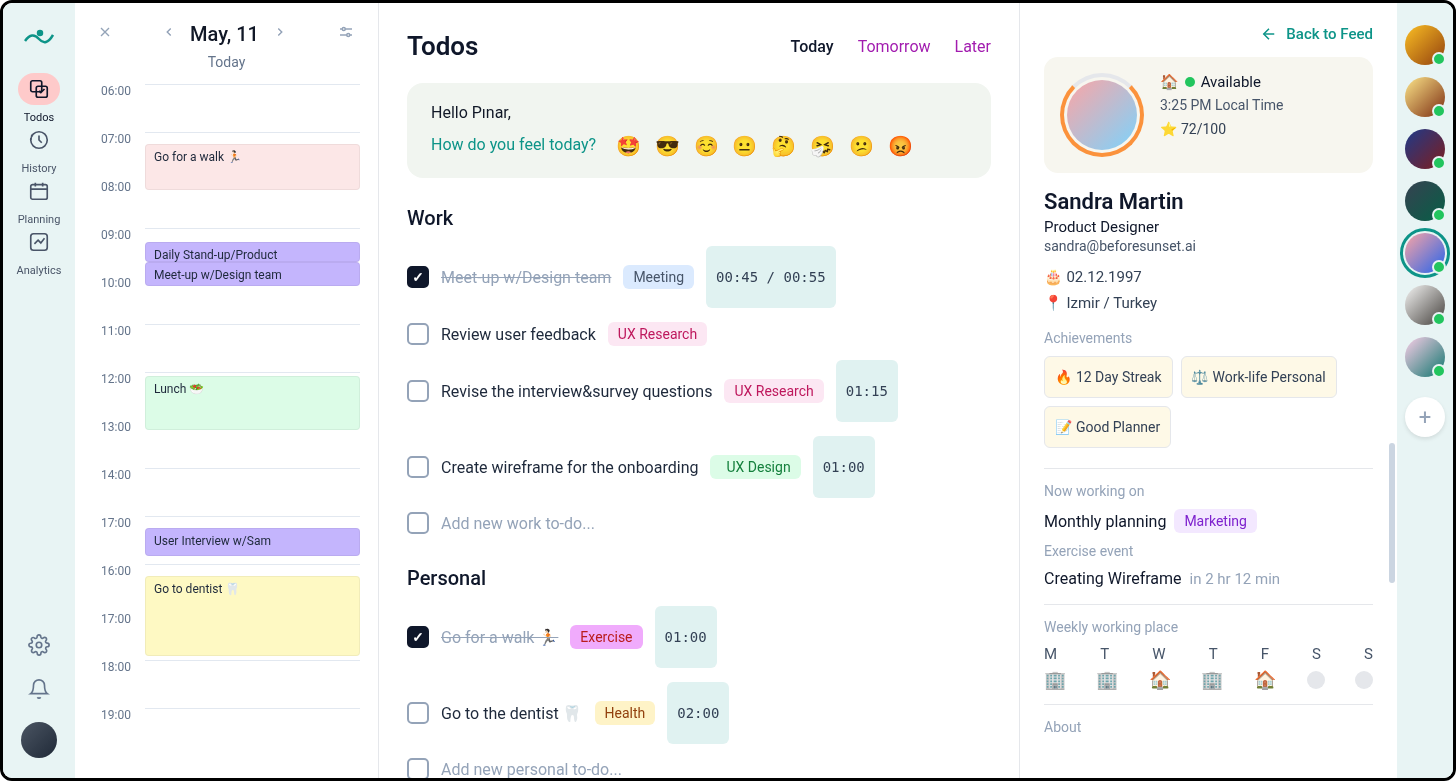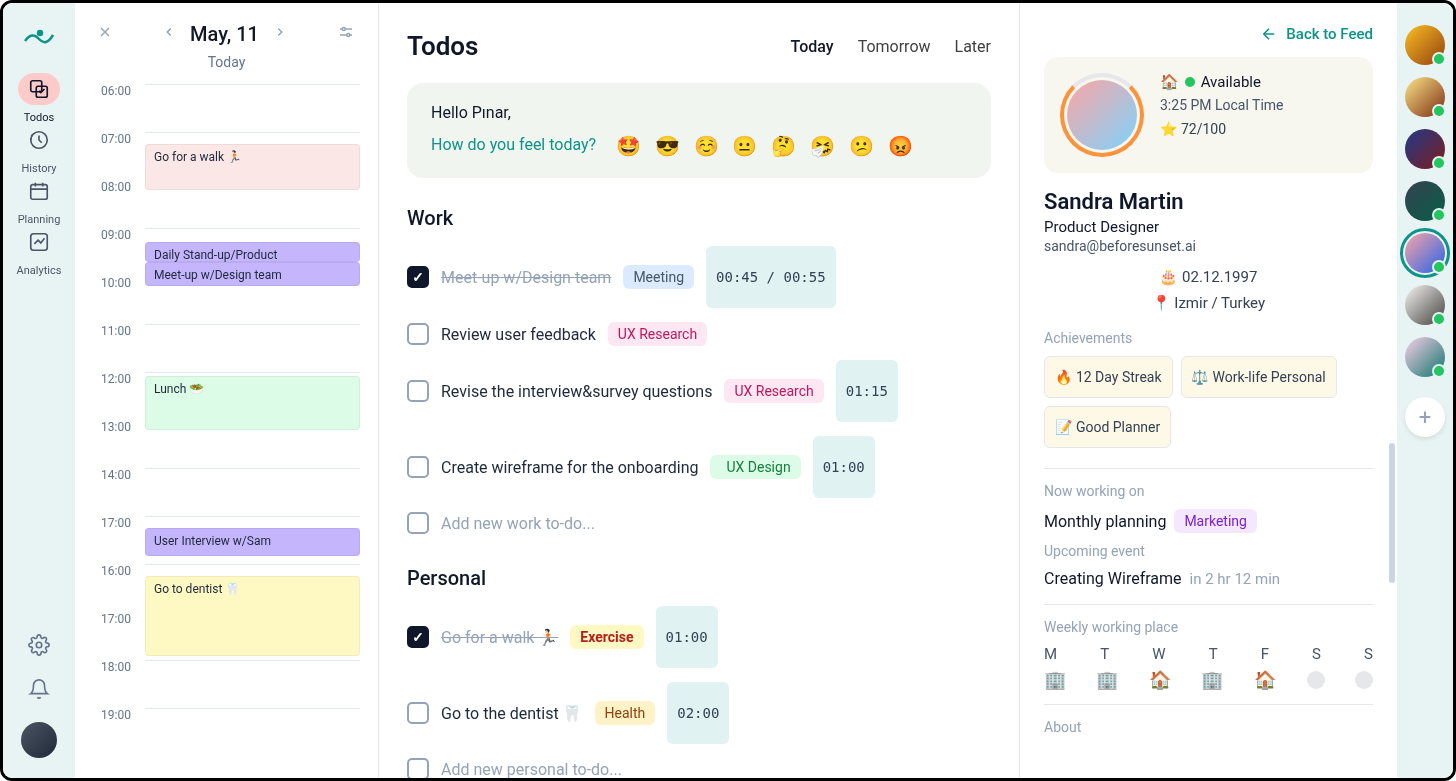--- a/index.html
+++ b/index.html
@@ -30,42 +30,42 @@
 .ev-pink { background: #fce7e7; }
 .ev-blue { background: #c4b5fd; }
 .ev-green { background: #dcfce7; }
 .ev-yellow { background: #fef9c3; }
 
 
 .main { flex: 1; display: flex; flex-direction: column; padding: 28px 28px 0 28px; position: relative; }
 .main-head { display: flex; align-items: center; gap: 26px; margin-bottom: 22px; }
 .main-title { font-size: 26px; font-weight: 600; color: #0f172a; }
 .tabs { margin-left: auto; display: flex; gap: 24px; font-size: 16px; }
-.tab { color: #404040; cursor: pointer; }
+.tab { color: #a21caf; cursor: pointer; }
 .tab.active { color: #0f172a; font-weight: 500; }
 
 .greeting { background: #f1f5f0; border-radius: 16px; padding: 20px 24px; margin-bottom: 28px; }
 .greeting .hello { font-size: 16px; color: #111827; margin-bottom: 12px; }
 .greeting .feel { color: #0d9488; font-size: 16px; }
 .emojis { display: inline-flex; gap: 14px; margin-left: 16px; font-size: 20px; vertical-align: middle; }
 
 .section-title { font-size: 20px; font-weight: 500; margin-bottom: 16px; color: #0f172a; }
 .todo-list { display: flex; flex-direction: column; gap: 14px; margin-bottom: 32px; }
 .todo { display: flex; align-items: center; gap: 12px; font-size: 16px; }
 .chk { width: 22px; height: 22px; border: 2px solid #94a3b8; border-radius: 5px; cursor: pointer; flex-shrink: 0; }
 .chk.done { background: #0f172a; border-color: #0f172a; display: flex; align-items: center; justify-content: center; }
 .chk.done::after { content: '✓'; color: #fff; font-size: 14px; font-weight: bold; }
 .todo-text { color: #1e293b; }
 .todo-text.done { color: #94a3b8; text-decoration: line-through; }
 .todo-placeholder { color: #94a3b8; }
 .tag { font-size: 14px; padding: 4px 10px; border-radius: 6px; }
 .tag-meeting { background: #dbeafe; color: #475569; }
 .tag-ux { background: #fce7f3; color: #be185d; }
 .tag-uxd { background: #dcfce7; color: #15803d; padding-left: 16px; }
-.tag-exercise { background: #fef9c3; color: #b91c1c; font-weight: bold; }
+.tag-exercise { background: #f0abfc; color: #b91c1c; }
 .tag-health { background: #fef3c7; color: #92400e; }
 .tag-marketing { background: #f3e8ff; color: #7e22ce; }
 .time-box { font-family: ui-monospace, monospace; font-size: 14px; background: #e0f2f1; color: #334155; padding: 23px 10px; border-radius: 6px; }
 
 .footer-bar { margin-top: auto; background: #f6f6ef; display: flex; align-items: center; padding: 16px 20px; gap: 24px; border-top: 1px solid #e5e7eb; margin-left: -28px; margin-right: -28px; }
 .sun-slider { flex: 0 0 260px; display: flex; align-items: center; position: relative; height: 4px; background: #e5e7eb; border-radius: 2px; }
 .sun-knob { width: 36px; height: 36px; background: #fff; border-radius: 50%; box-shadow: 0 2px 6px rgba(0,0,0,0.15); display: flex; align-items: center; justify-content: center; position: absolute; left: 22px; }
 .footer-actions { margin-left: auto; display: flex; gap: 24px; align-items: center; font-size: 15px; }
 .start-break { color: #0d9488; font-weight: 500; cursor: pointer; }
 .shutdown { color: #fb923c; font-weight: 500; cursor: pointer; }
@@ -74,21 +74,21 @@
 .profile { width: 378px; border-left: 1px solid #e5e7eb; padding: 22px 24px; font-size: 14px; color: #334155; overflow-y: auto; position: relative; }
 .back-feed { display: flex; align-items: center; gap: 8px; color: #0d9488; font-size: 15px; font-weight: 500; justify-content: flex-end; cursor: pointer; margin-bottom: 14px; }
 .profile-card { background: #f7f6ef; border-radius: 14px; padding: 16px; display: flex; gap: 16px; margin-bottom: 16px; }
 .avatar-ring { width: 84px; height: 84px; border-radius: 50%; border: 4px solid #fb923c; border-top-color: #e5e7eb; display: flex; align-items: center; justify-content: center; flex-shrink: 0; }
 .avatar-img { width: 70px; height: 70px; border-radius: 50%; background: linear-gradient(135deg, #fca5a5, #7dd3fc); }
 .status-line { display: flex; align-items: center; gap: 6px; font-size: 15px; color: #0f172a; margin-bottom: 6px; }
 .status-dot { width: 10px; height: 10px; border-radius: 50%; background: #22c55e; }
 .profile-name { font-size: 22px; font-weight: 600; color: #0f172a; margin-bottom: 4px; }
 .profile-role { font-size: 15px; color: #0f172a; margin-bottom: 2px; }
 .profile-email { font-size: 14px; color: #475569; margin-bottom: 14px; }
-.profile-meta { display: flex; flex-direction: column; gap: 8px; margin-bottom: 18px; font-size: 15px; text-align: center; }
+.profile-meta { display: flex; flex-direction: column; gap: 8px; margin-bottom: 18px; font-size: 15px; }
 .section-label { color: #94a3b8; font-size: 14px; margin-bottom: 10px; }
 .badges { display: flex; flex-wrap: wrap; gap: 8px; margin-bottom: 20px; }
 .badge { background: #fef9e7; border: 1px solid #e5e7eb; border-radius: 6px; padding: 12px 10px; font-size: 14px; }
 .hr { border: none; border-top: 1px solid #e5e7eb; margin: 14px 0; }
 .now-row { display: flex; align-items: center; gap: 8px; margin-bottom: 10px; }
 .now-title { font-size: 16px; color: #0f172a; }
 .event-time { color: #94a3b8; font-size: 15px; }
 .week-days { display: flex; justify-content: space-between; margin: 10px 0 6px; font-size: 15px; color: #475569; }
 .week-places { display: flex; justify-content: space-between; align-items: center; font-size: 18px; }
 .place-circle { width: 18px; height: 18px; border-radius: 50%; background: #e5e7eb; }
@@ -399,21 +399,21 @@
         <span class="badge">📝 Good Planner</span>
       </div>
 
     <hr class="hr">
 
     <div class="section-label">Now working on</div>
     <div class="now-row">
       <span class="now-title">Monthly planning</span>
       <span class="tag tag-marketing">Marketing</span>
     </div>
-    <div class="section-label">Upcoming event</div>
+    <div class="section-label">Exercise event</div>
     <div class="now-row" style="margin-bottom:16px;">
       <span class="now-title">Creating Wireframe</span>
       <span class="event-time">in 2 hr 12 min</span>
     </div>
 
     <hr class="hr">
 
     <div class="section-label">Weekly working place</div>
     <div class="week-days" id="week-days">
         <span>M</span>

